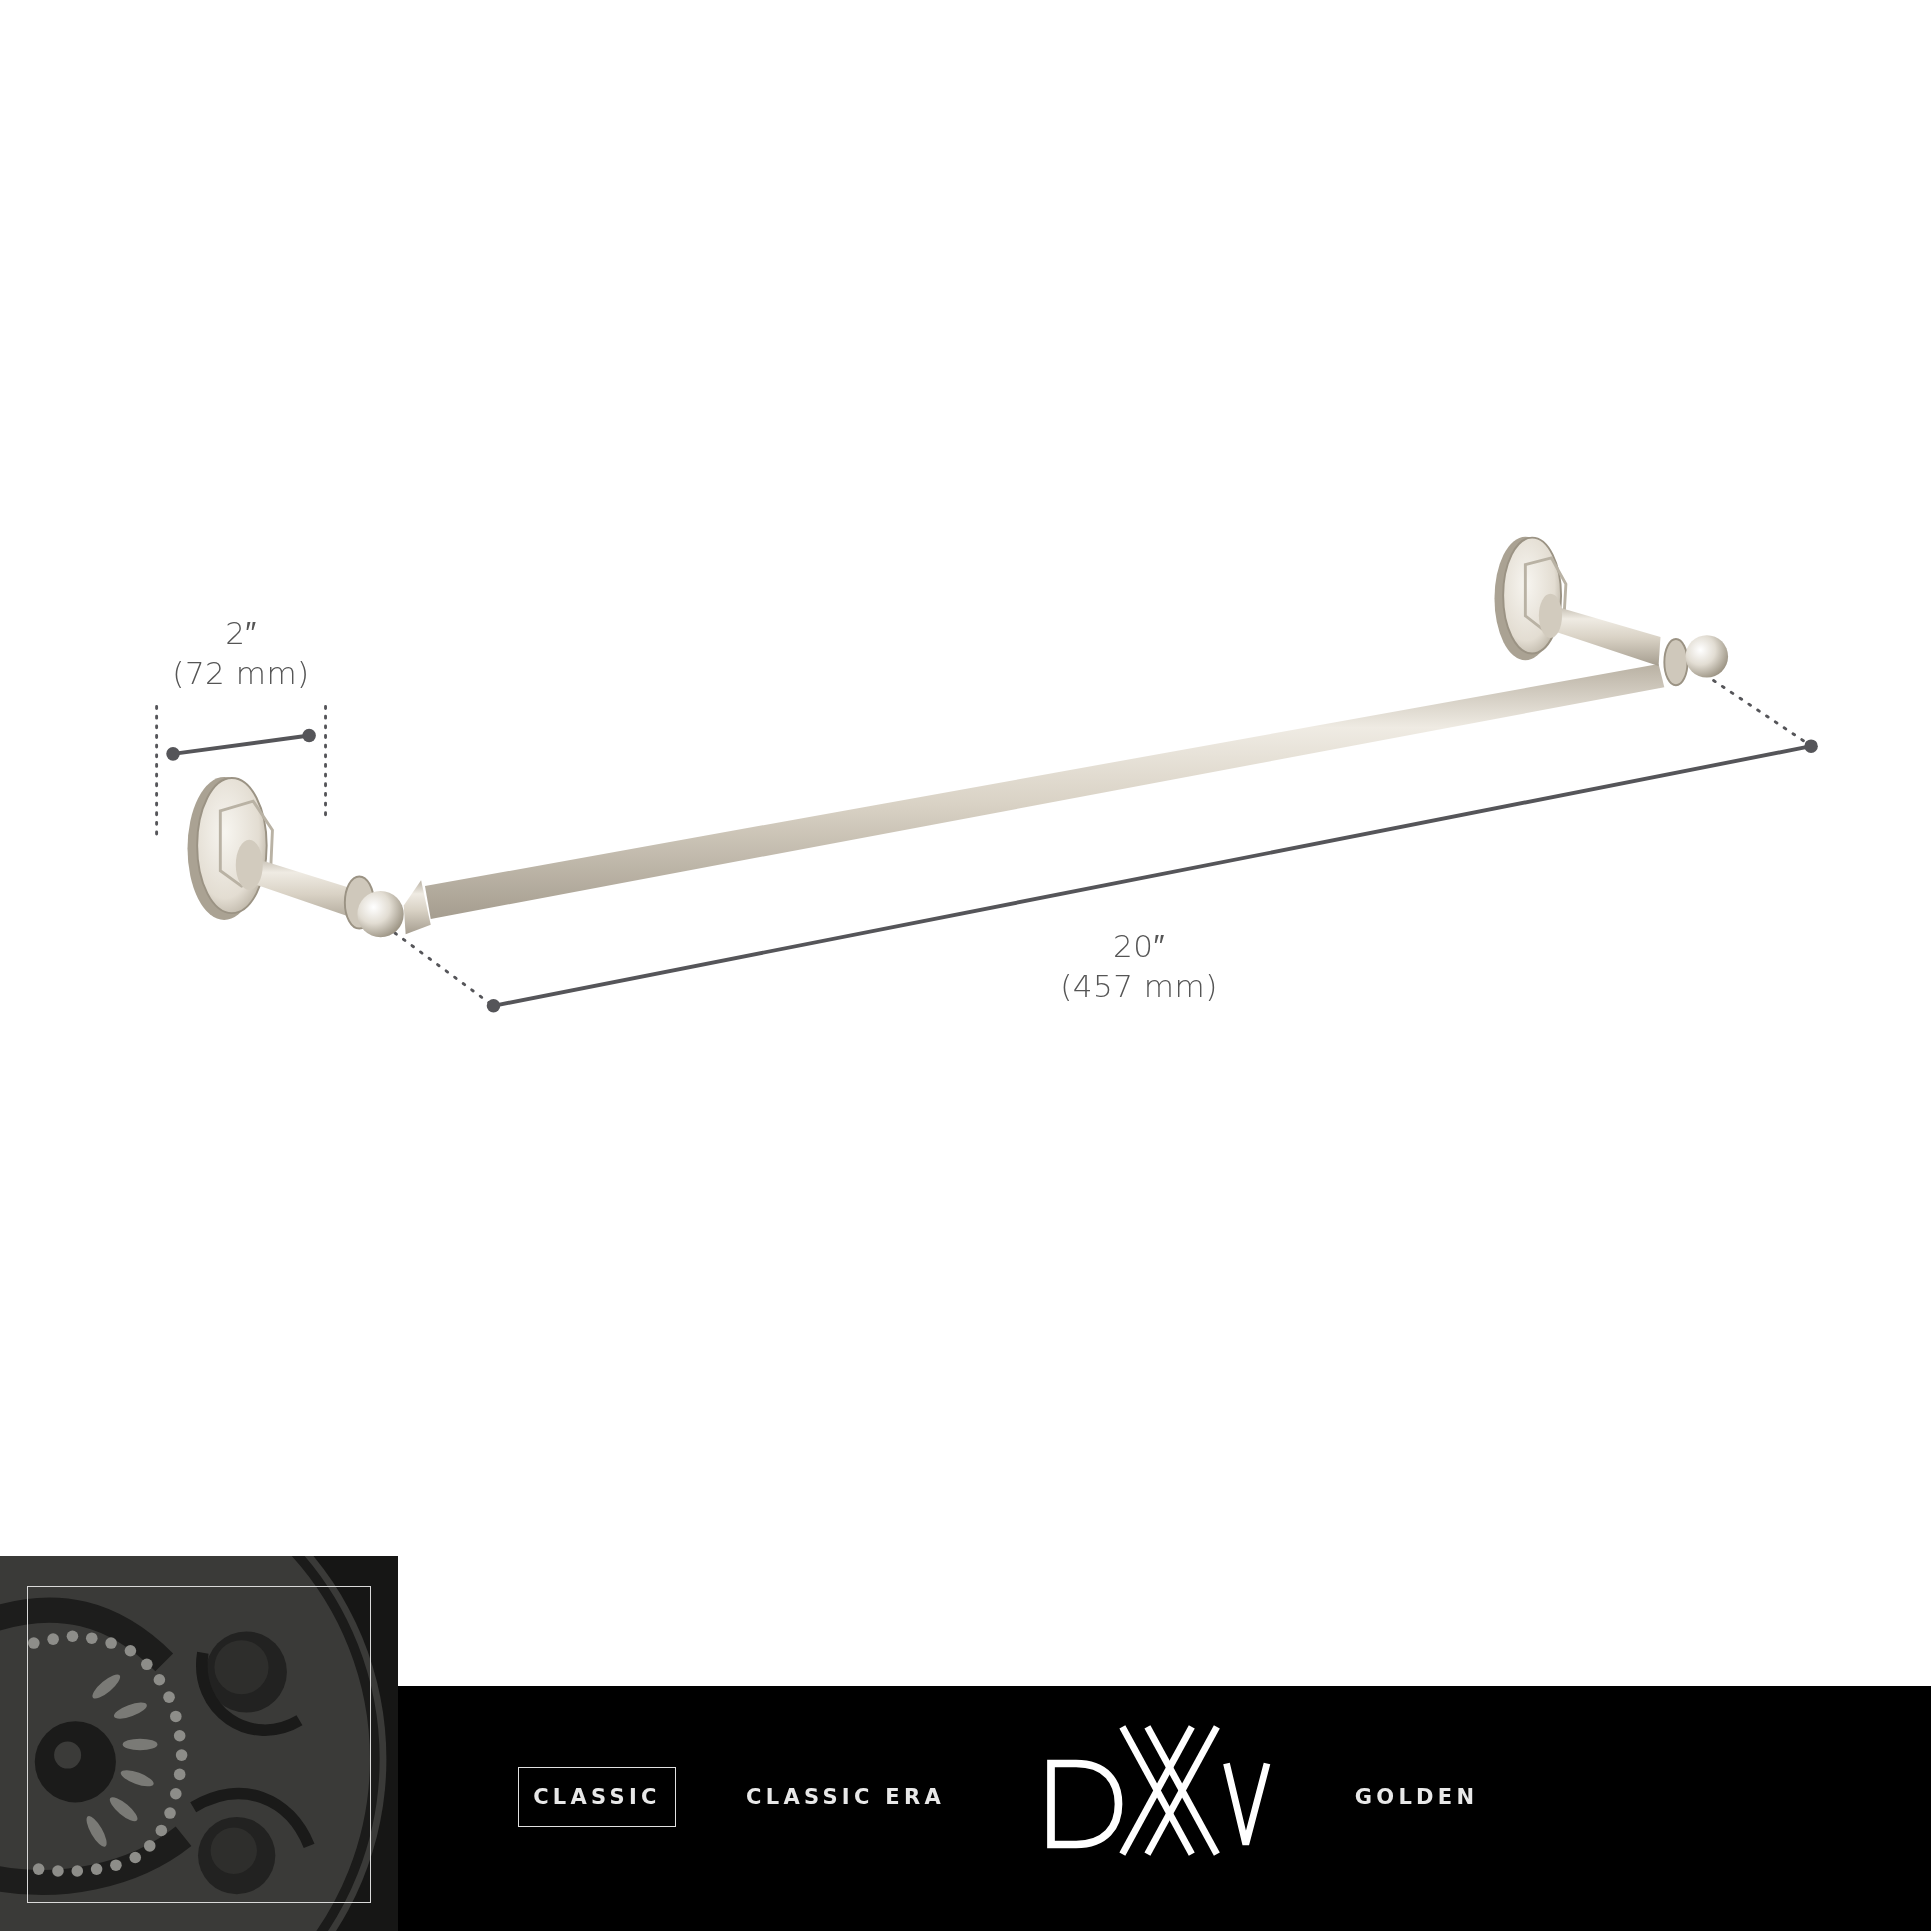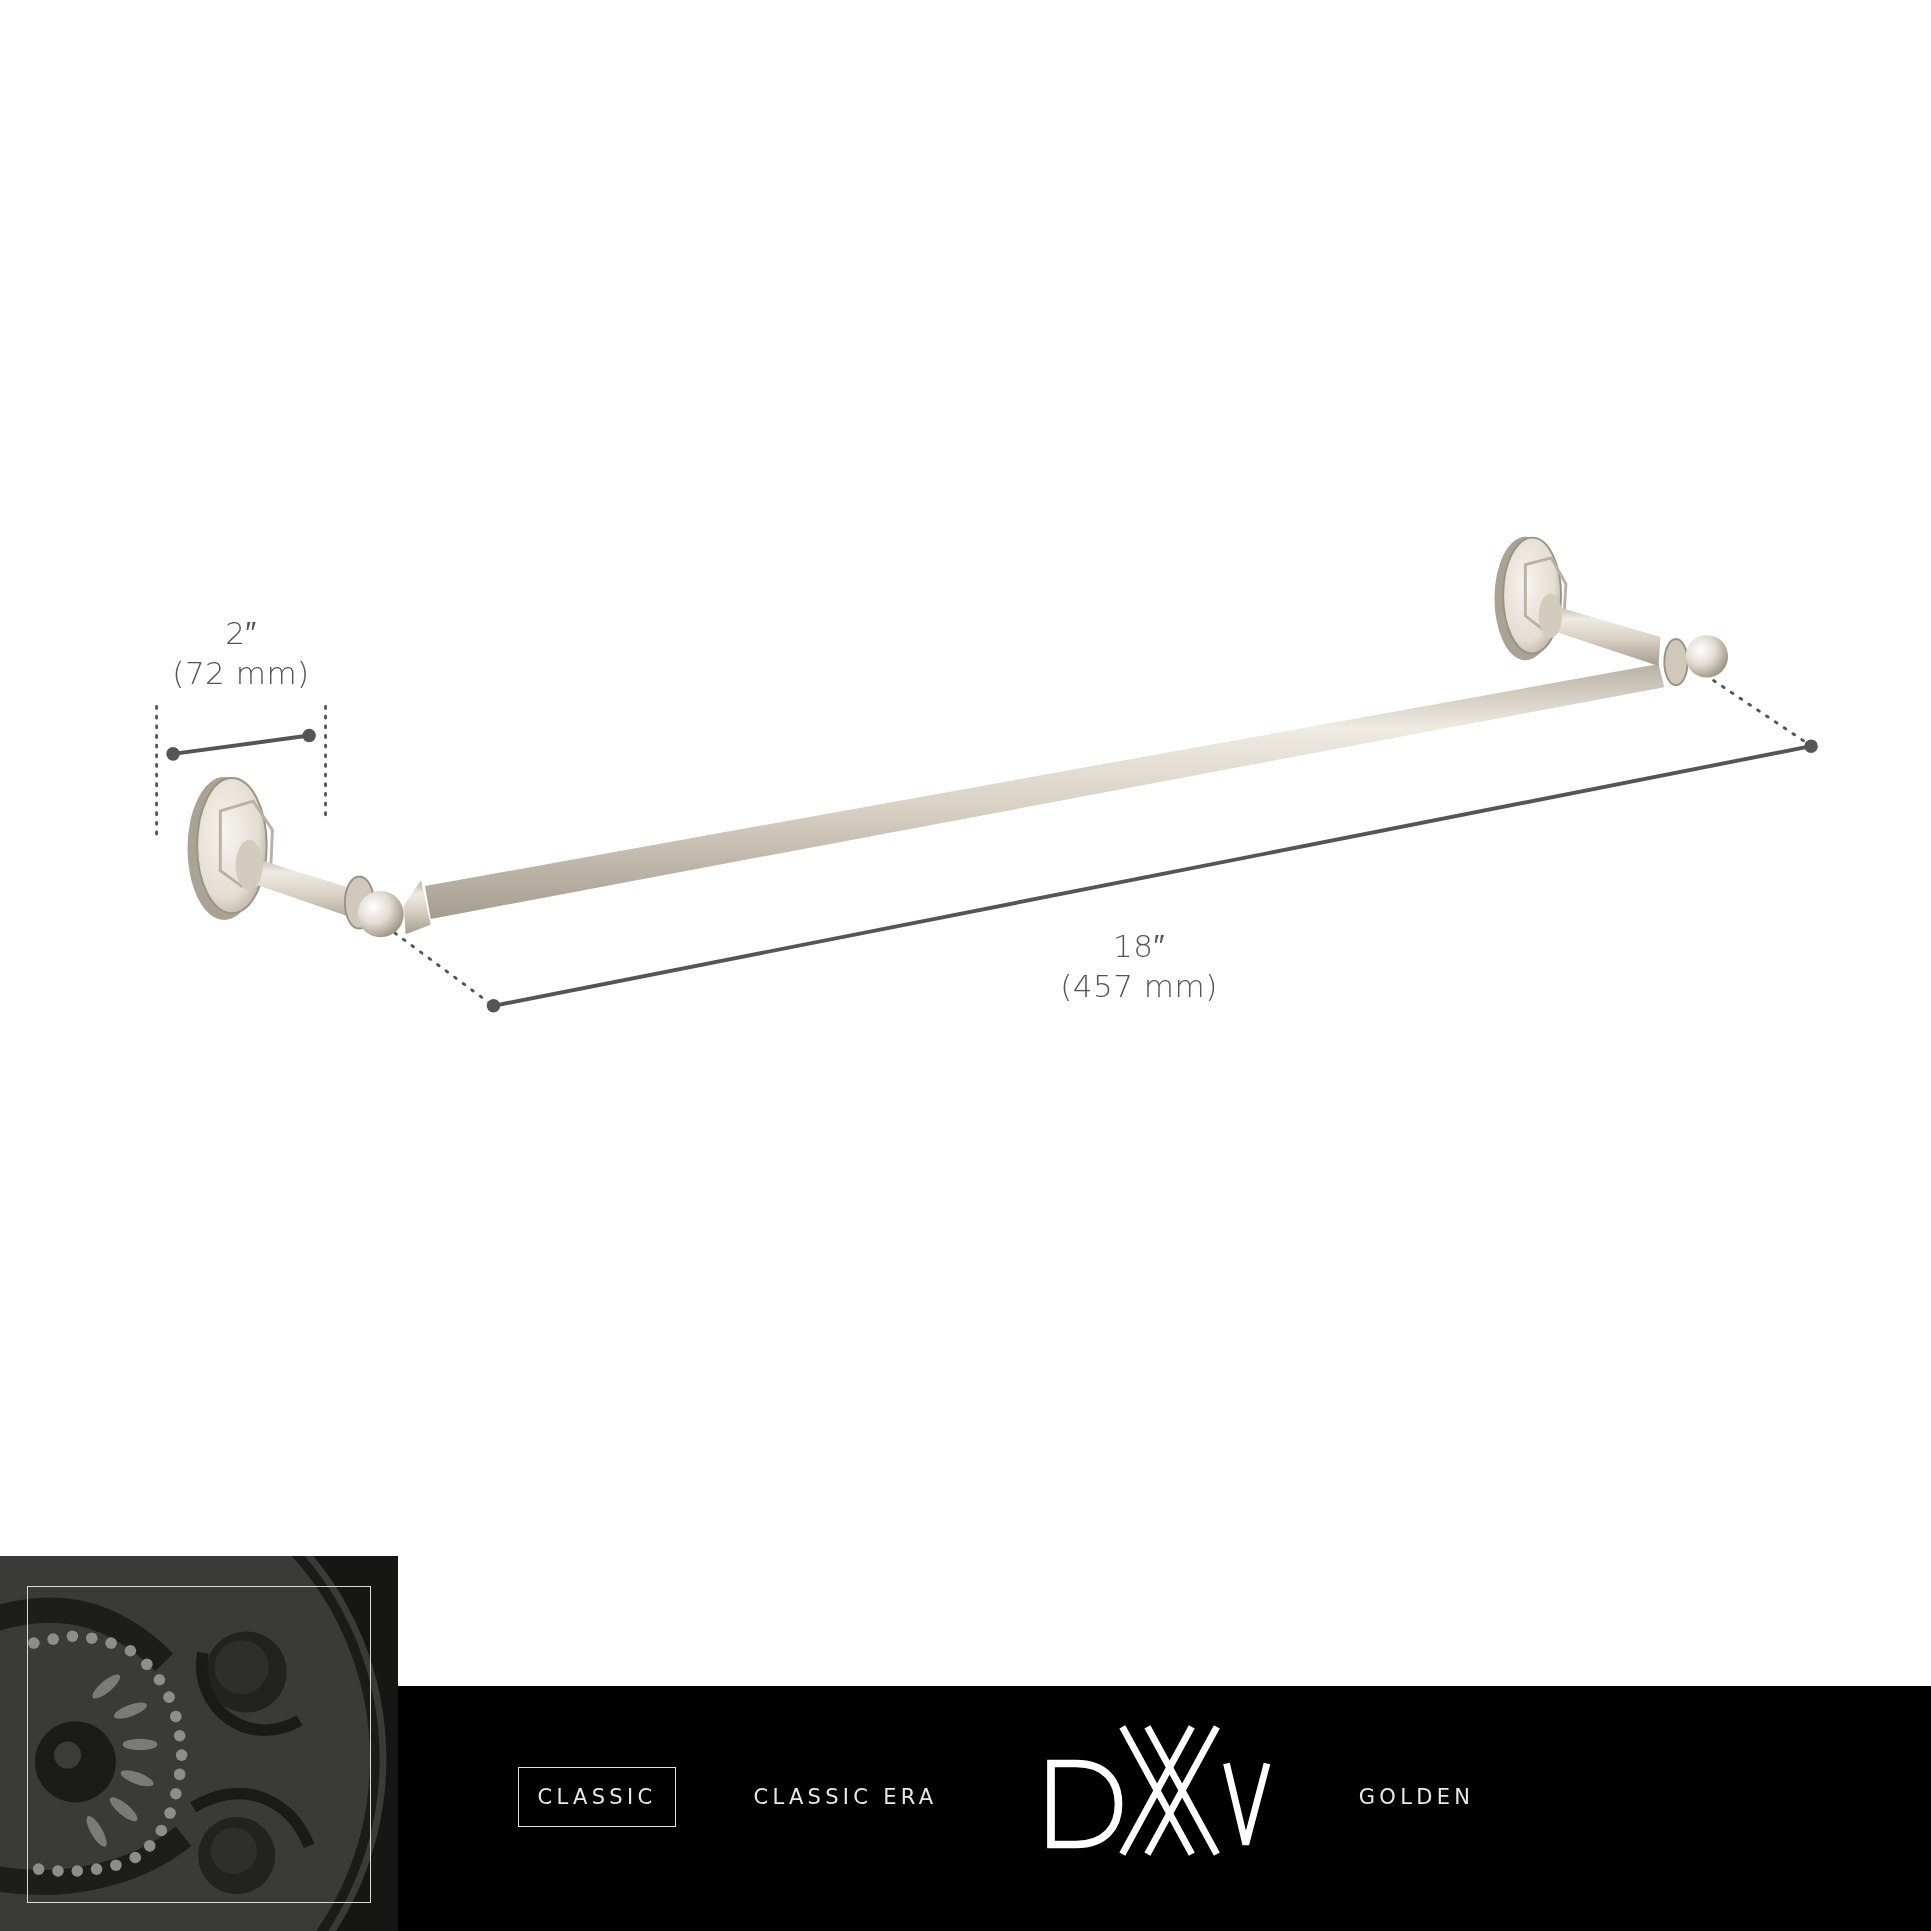--- a/index.html
+++ b/index.html
@@ -29,21 +29,21 @@
     border: 1.9px solid #d9d9d9;
   }
 
   .banner {
     position: absolute; left: 398px; top: 1686px; width: 1533px; height: 245px;
     background: #000000;
   }
   .nav-item {
     position: absolute; top: 81px; height: 60px; display: flex; align-items: center;
     justify-content: center; color: #e8e8e8;
-    font-family: "DejaVu Sans", sans-serif; font-weight: 400;
+    font-family: "DejaVu Sans", sans-serif; font-weight: 700;
     font-size: 21px; letter-spacing: 4.3px; cursor: pointer;
   }
   #nav-classic { left: 120px; width: 158px; border: 1.9px solid #e0e0e0; box-sizing: border-box; }
   #nav-golden-era { left: 346px; width: 203px; }
   #nav-modern { left: 946px; width: 145px; }
   #nav-contemporary { left: 1166px; width: 251px; }
   .logo { position: absolute; left: 649px; top: 37px; width: 224px; height: 135px; cursor: pointer; }
   .logo svg { position: absolute; left: 0; top: 0; }
 </style>
 </head>
@@ -108,21 +108,21 @@
       <ellipse cx="1736" cy="686" rx="12" ry="24" fill="#cfc8bb" stroke="#9b9384" stroke-width="2"></ellipse>
       <circle cx="1768" cy="680" r="22" fill="url(#ball)"></circle>
     </g>
   </svg>
 
   <div class="dim-label" id="label-2in">
     <span>2″</span>
     <span>(72 mm)</span>
   </div>
   <div class="dim-label" id="label-18in">
-    <span>18″</span>
+    <span>20″</span>
     <span>(457 mm)</span>
   </div>
 </div>
 
 <div class="swatch">
   <svg width="398" height="375" viewBox="0 0 412 388">
     <rect width="412" height="388" fill="#161615"></rect>
     <circle cx="70" cy="210" r="330" fill="#3a3a38"></circle>
     <circle cx="70" cy="210" r="318" fill="none" stroke="#1b1b1a" stroke-width="10"></circle>
     <path d="M-20,70 C60,40 120,60 170,110" stroke="#1d1d1c" stroke-width="26" fill="none"></path>

